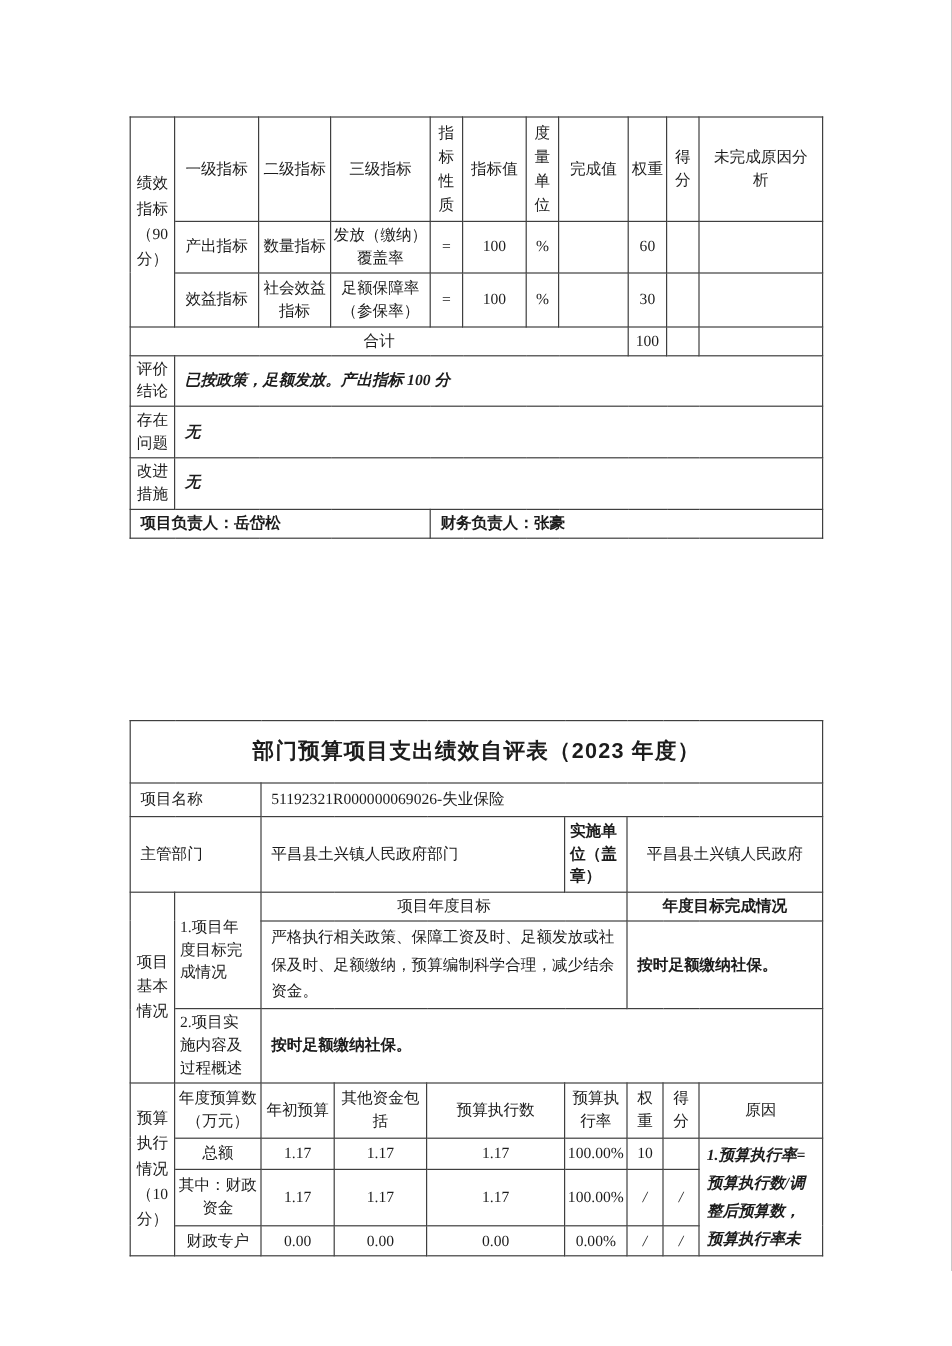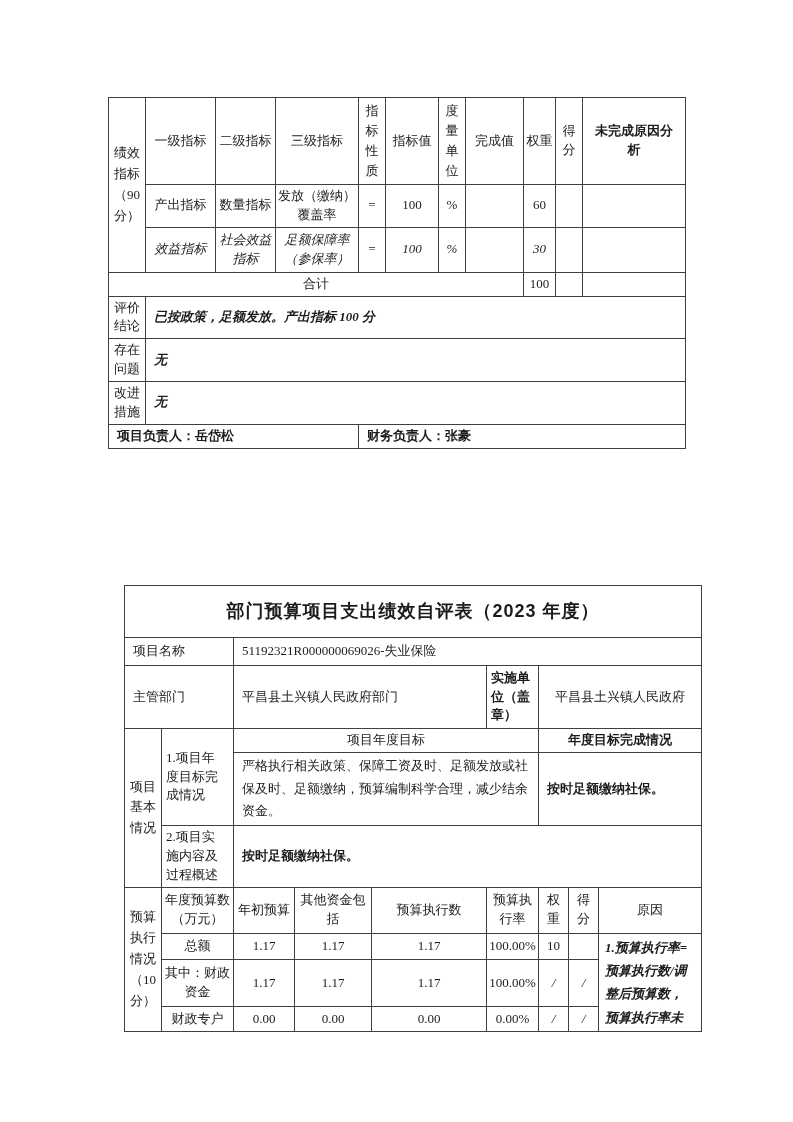--- a/index.html
+++ b/index.html
@@ -22,21 +22,21 @@
   .note {
     text-align:left; font-style:italic; font-weight:bold;
     padding:4px 6px; line-height:1.55; vertical-align:top;
   }
   .vstack { display:inline-block; width:15px; line-height:1.55; word-break:break-all; }
   .vstack2 { display:inline-block; width:30px; line-height:1.6; word-break:break-all; }
   .title-cell {
     font-size:18px; font-weight:bold; font-family:"Liberation Sans", sans-serif;
     letter-spacing:1px;
   }
-  .pad-lg { padding:2px 12px;font-weight:bold; }
+  .pad-lg { padding:2px 12px; }
   .goal-text { line-height:1.75; }
   .reason-cell { text-align:left; padding:2px 6px; line-height:1.8; font-weight:bold; }
   .pgnum { position:absolute; top:1026px; left:0; width:100%; text-align:center; font-size:13px; }
   .mgr { text-align:left; padding-left:8px; }
 </style>
 </head>
 <body>
 
 <div class="page">
 
@@ -82,21 +82,21 @@
         <td>数量指标</td>
         <td>发放（缴纳）覆盖率</td>
         <td>=</td>
         <td>100</td>
         <td>%</td>
         <td></td>
         <td>60</td>
         <td></td>
         <td></td>
       </tr>
-      <tr style="height:45px;font-style:italic;">
+      <tr style="height:45px;">
         <td>效益指标</td>
         <td>社会效益指标</td>
         <td>足额保障率（参保率）</td>
         <td>=</td>
         <td>100</td>
         <td>%</td>
         <td></td>
         <td>30</td>
         <td></td>
         <td></td>
@@ -120,21 +120,21 @@
         <td colspan="10" class="left i b">无</td>
       </tr>
       <tr style="height:24px;">
         <td colspan="4" class="mgr b">项目负责人：岳岱松</td>
         <td colspan="7" class="mgr b">财务负责人：张豪</td>
       </tr>
     </tbody>
       </table>
   </div>
 
-  <div class="tbl-wrap" style="top:585px;margin-left:16px;">
+  <div class="tbl-wrap" style="top:600px;">
     <table style="width:577px;">
       <colgroup>
         <col style="width:37px">
           <col style="width:72px">
           <col style="width:61px">
           <col style="width:77px">
         <col style="width:115px">
           <col style="width:52px">
           <col style="width:30px">
           <col style="width:30px">

